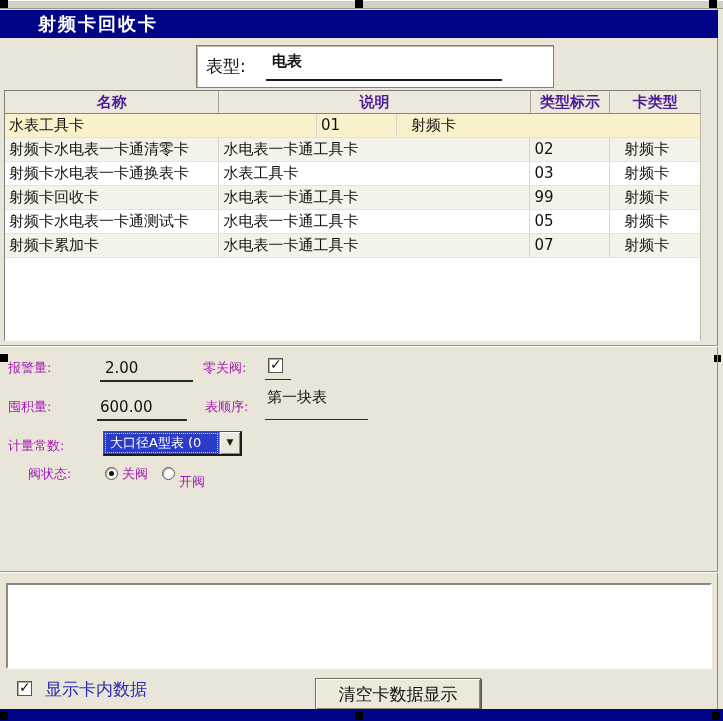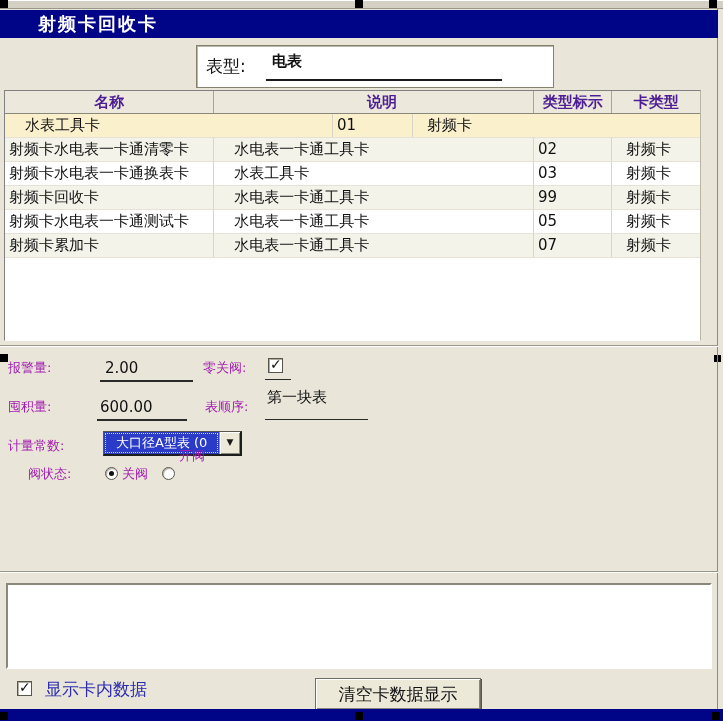--- a/index.html
+++ b/index.html
@@ -29,41 +29,41 @@
   .grid { position:absolute; left:4px; top:90px; width:697px; height:251px;
     background:#ffffff; border:1px solid #808080; border-bottom-color:#fdfdfd; border-right-color:#b9b6a6; }
   .grid-head { display:flex; height:23px; background:#ece8db; border-bottom:1px solid #8a887c; }
   .grid-head .cell { font-size:15px; font-weight:bold; color:#4c1d95; text-align:center;
     line-height:22px; border-right:1px solid #a9a698; overflow:hidden; white-space:nowrap; }
   .grid-row { display:flex; height:24px; background:#fff; border-bottom:1px solid #e6e3d6; }
   .grid-row.tint { background:#f4f3ea; }
   .grid-row.selected { background:#fbf0cc; }
   .grid-row .cell { font-size:15px; color:#101010; line-height:23px;
     border-right:1px solid #d9d6c9; overflow:hidden; white-space:nowrap; padding-left:4px; }
-  .c0 { width:215px; } .c1 { width:312px;margin-left:16px; } .c2 { width:80px; } .c3 { width:90px; border-right:none !important; }
+  .c0 { width:215px; } .c1 { width:312px; } .c2 { width:80px; } .c3 { width:90px; border-right:none !important; }
   .grid-row .c3 { padding-left:14px; }
 
   
   .groove { position:absolute; left:0; width:718px; height:2px;
     border-top:1px solid #9a978a; border-bottom:1px solid #ffffff; }
 
   
   .flabel { position:absolute; font-size:13px; color:#a21caf; white-space:nowrap; }
   .fvalue { position:absolute; font-size:15px; color:#111; white-space:nowrap; }
   .uline { position:absolute; height:2px; background:#2a2a2a; }
 
   .cbx { position:absolute; width:15px; height:15px; background:#fff;
     border:1px solid #58564c; box-shadow:inset 1px 1px 0 #b0ada0; }
   .cbx .glyph { display:none; position:absolute; left:1px; top:-3px; font-size:14px; font-weight:bold; color:#111; }
   .cbx.checked .glyph { display:block; }
 
   .combo { position:absolute; left:103px; top:431px; width:139px; height:25px; display:flex;
     border:1px solid #58564c; border-bottom:2px solid #1d1d1d; border-right:2px solid #1d1d1d; background:#fff; }
   .combo-text { flex:1; background:#2b3bc9; color:#fff; font-size:13px; line-height:21px;
-    padding:0 12px; white-space:nowrap; overflow:hidden; outline:1px dotted #cfd4ff; outline-offset:-2px; }
+    padding:0 6px; white-space:nowrap; overflow:hidden; outline:1px dotted #cfd4ff; outline-offset:-2px; }
   .combo-btn { width:21px; background:#ece9d8; border-left:1px solid #9a978a;
     box-shadow:inset 1px 1px 0 #fff, inset -1px -1px 0 #8a887c;
     font-size:9px; color:#1a1a1a; text-align:center; line-height:21px; }
 
   .radio { position:absolute; width:13px; height:13px; border-radius:50%; background:#fff;
     border:1px solid #58564c; box-shadow:inset 1px 1px 1px #b0ada0; }
   .radio.on::after { content:""; position:absolute; left:3px; top:3px; width:5px; height:5px;
     border-radius:50%; background:#111; }
 
   
@@ -175,21 +175,21 @@
     <div class="combo-text">大口径A型表 (0</div>
     <div class="combo-btn">
       <span>▼</span>
     </div>
   </div>
 
   <div class="flabel" style="left:28px;top:465px;">阀状态:</div>
   <div class="radio on" style="left:105px;top:467px;"></div>
   <div class="flabel" style="left:122px;top:465px;">关阀</div>
   <div class="radio" style="left:162px;top:467px;"></div>
-  <div class="flabel" style="left:179px;top:447px;">开阀</div>
+  <div class="flabel" style="left:179px;top:473px;">开阀</div>
 
   <div class="groove" style="top:571px;"></div>
 
   <div class="output-box"></div>
 
   <div class="cbx checked" style="left:17px;top:681px;">
     <span class="glyph">✓</span>
   </div>
   <div class="show-label">显示卡内数据</div>
   <button class="clear-btn">清空卡数据显示</button>

